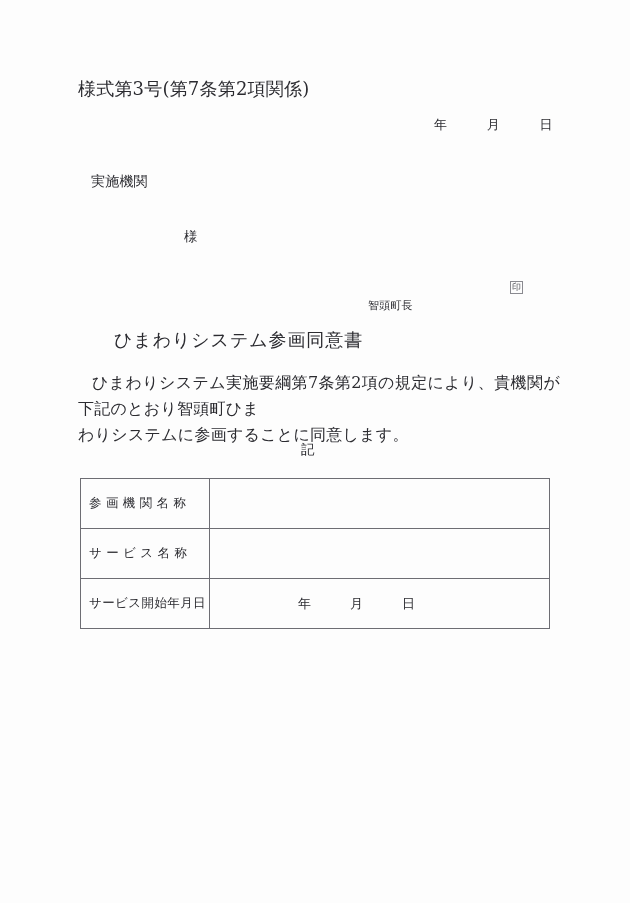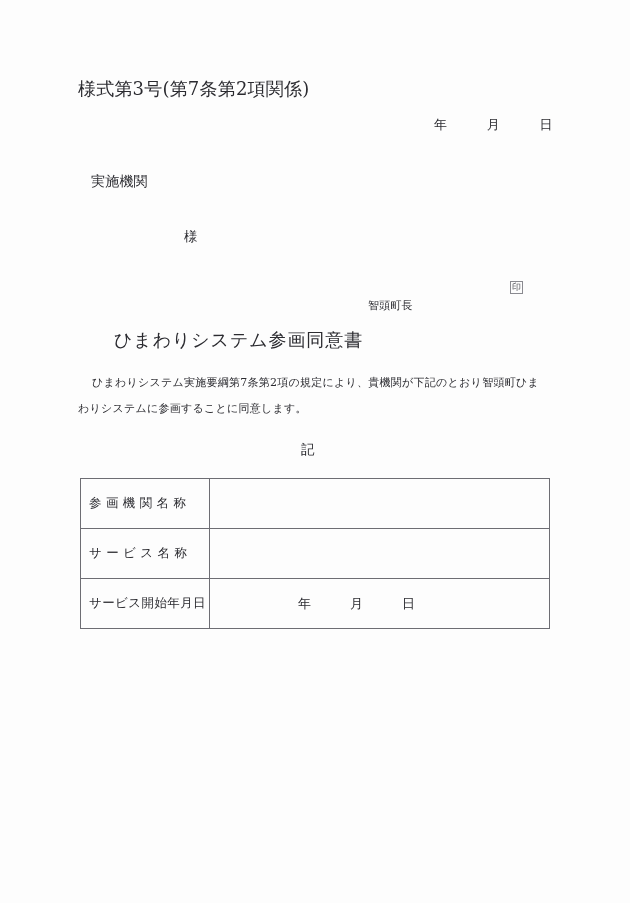--- a/index.html
+++ b/index.html
@@ -85,21 +85,21 @@
     font-size: 18px;
     letter-spacing: 0.9px;
   }
 
   
   .body-para {
     position: absolute;
     left: 78px;
     top: 370px;
     width: 482px;
-    font-size: 11px;
+    font-size: 16px;
     line-height: 26px;
     letter-spacing: 0.25px;
     text-align: justify;
   }
   .body-para .l1 { display: block; text-indent: 14px; }
   .body-para .l2 { display: block; }
 
   
   .ki {
     left: 301px;

